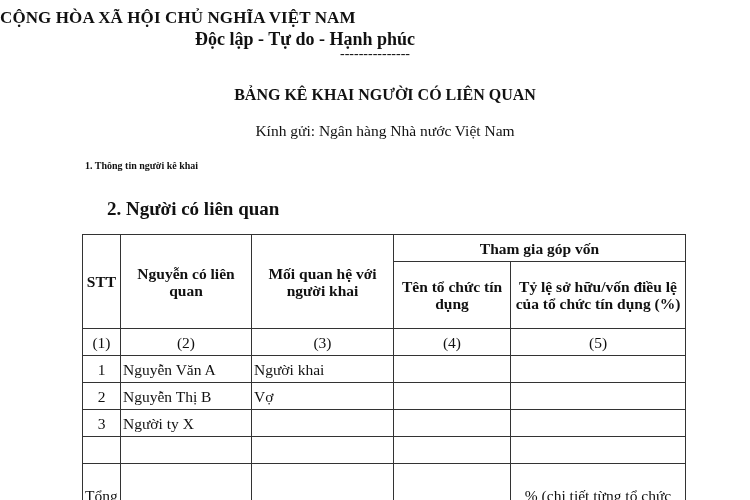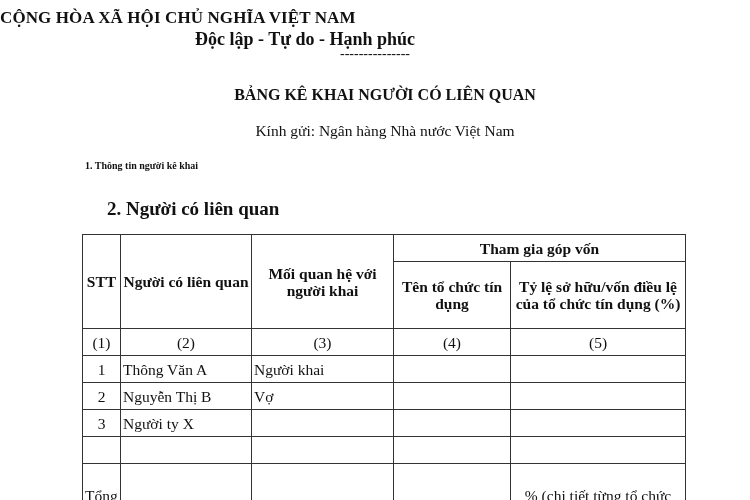--- a/index.html
+++ b/index.html
@@ -102,38 +102,38 @@
   <colgroup>
     <col class="col-stt">
     <col class="col-person">
     <col class="col-rel">
     <col class="col-org">
     <col class="col-ratio">
   </colgroup>
   <tbody>
       <tr class="h-top">
     <th rowspan="2">STT</th>
-    <th rowspan="2">Người có liên quan</th>
+    <th rowspan="2">Nguyễn có liên quan</th>
     <th rowspan="2">Mối quan hệ với người khai</th>
     <th colspan="2">Tham gia góp vốn</th>
   </tr>
   <tr class="h-sub">
     <th>Tên tổ chức tín dụng</th>
     <th>Tỷ lệ sở hữu/vốn điều lệ của tổ chức tín dụng (%)</th>
   </tr>
   <tr class="num-row">
     <td>(1)</td>
     <td>(2)</td>
     <td>(3)</td>
     <td>(4)</td>
     <td>(5)</td>
   </tr>
   <tr class="data-row">
     <td class="stt-cell">1</td>
-    <td class="left-cell">Thông Văn A</td>
+    <td class="left-cell">Nguyễn Văn A</td>
     <td class="left-cell">Người khai</td>
     <td></td>
     <td></td>
   </tr>
   <tr class="data-row">
     <td class="stt-cell">2</td>
     <td class="left-cell">Nguyễn Thị B</td>
     <td class="left-cell">Vợ</td>
     <td></td>
     <td></td>

